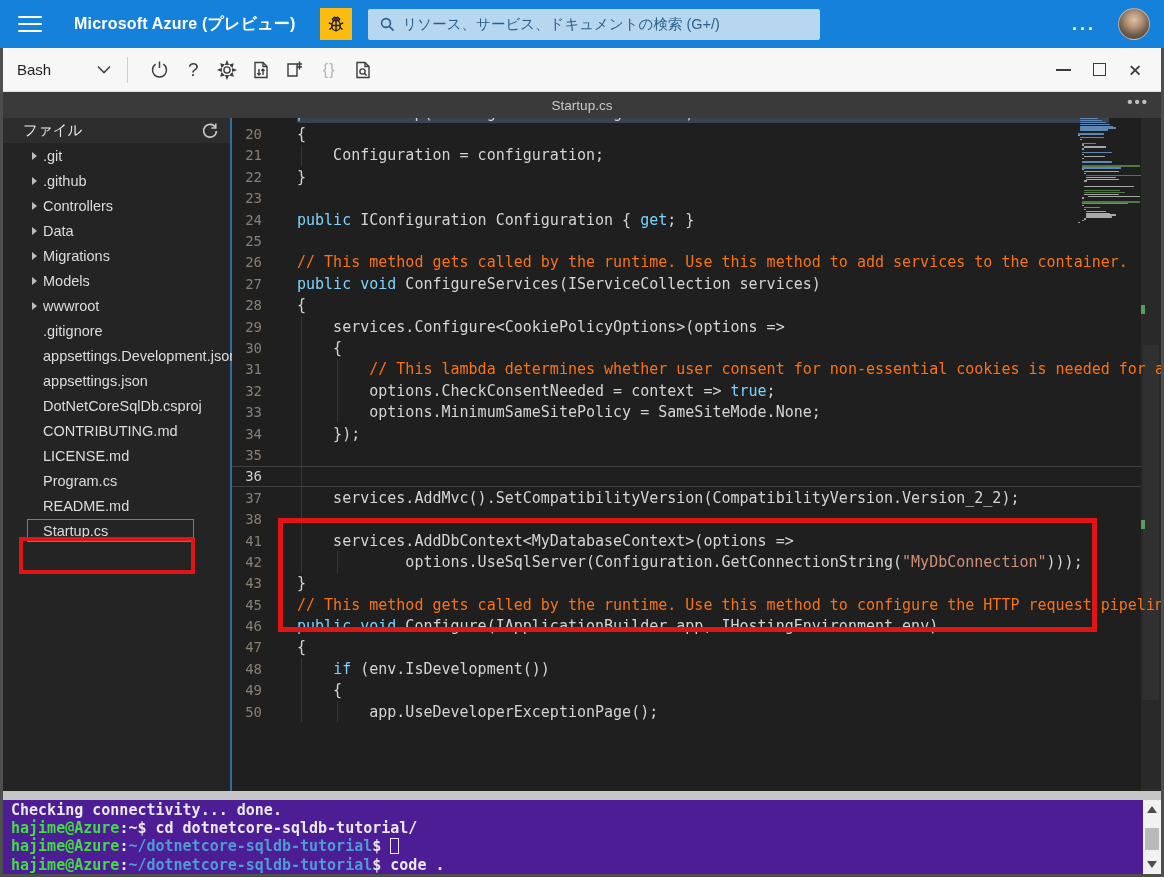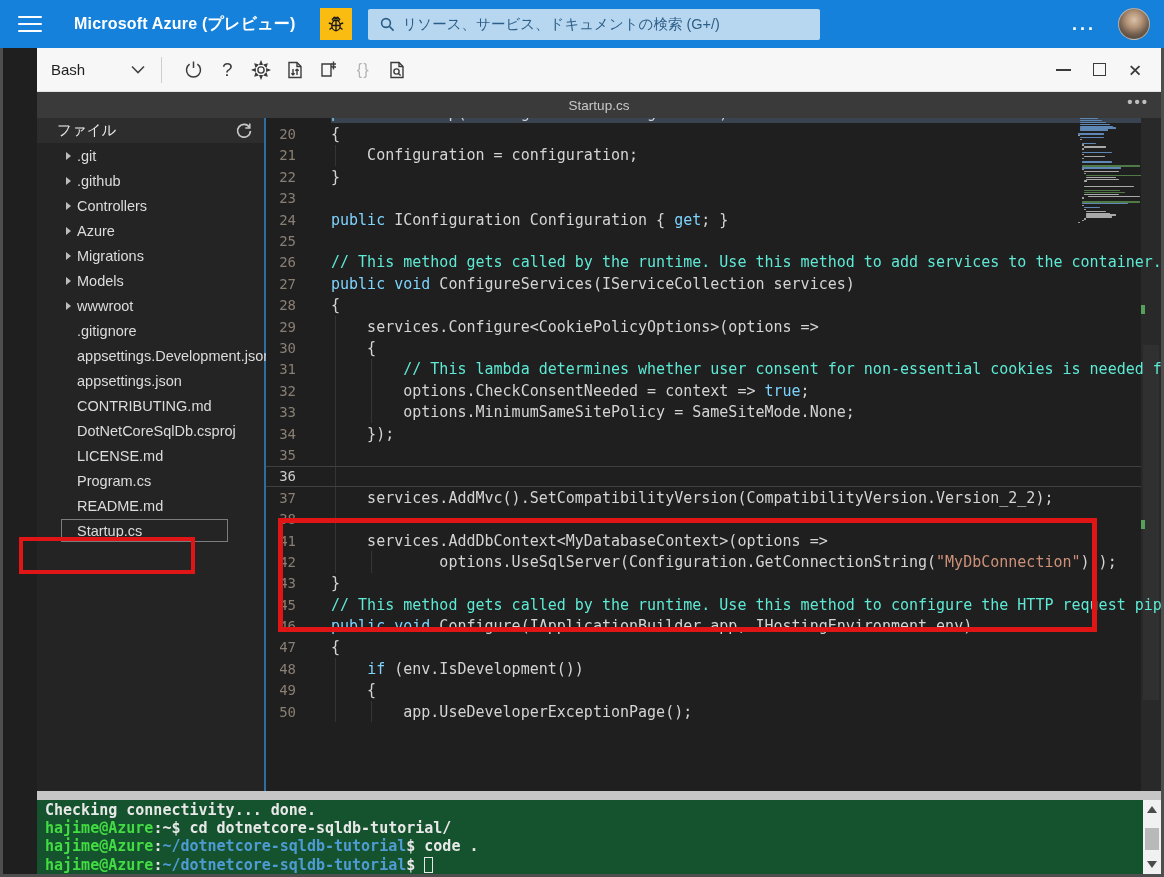--- a/index.html
+++ b/index.html
@@ -16,21 +16,21 @@
   .search-box svg { margin-left:12px; flex:0 0 auto; }
   .search-box input { border:none; outline:none; background:transparent; width:400px; margin-left:8px; font-size:14.5px; color:#1d4e79; font-family:"Liberation Sans", sans-serif; }
   .search-box input::placeholder { color:#2d5e87; opacity:1; }
   .topbar-right { margin-left:auto; display:flex; align-items:center; }
   .topbar-ellipsis { color:#fff; font-size:18px; font-weight:bold; letter-spacing:3px; margin-right:22px; cursor:pointer; }
   .avatar { width:32px; height:32px; border-radius:50%; margin-right:14px; cursor:pointer;
     background: radial-gradient(circle at 50% 36%, #d9c2a8 0%, #b39378 32%, #6e5c4d 62%, #42352c 100%);
     border:1px solid rgba(255,255,255,.5); }
 
   
-  .chrome { position:absolute; left:0; top:48px; width:1164px; height:829px; border:3px solid #4e4e4e; border-top:none; display:flex; flex-direction:column; background:#1f1f20;padding-left:34px; }
+  .chrome { position:absolute; left:0; top:48px; width:1164px; height:829px; border:3px solid #4e4e4e; border-top:none; display:flex; flex-direction:column; background:#1f1f20; }
 
   
   .toolbar { height:44px; background:#f7f7f7; display:flex; align-items:center; flex:0 0 auto; border-bottom:1px solid #e3e3e3; }
   .shell-select { display:flex; align-items:center; cursor:pointer; }
   .shell-label { font-size:15px; color:#1f1f1f; margin-left:14px; }
   .shell-chevron { margin-left:46px; }
   .tb-divider { width:1px; height:26px; background:#cfcfcf; margin:0 14px 0 16px; }
   .tb-icon { width:34px; height:34px; display:flex; align-items:center; justify-content:center; cursor:pointer; color:#3c3c3c; }
   .tb-icon.disabled { color:#b4b4b4; cursor:default; }
   .tb-help { font-size:19px; color:#3c3c3c; font-weight:normal; }
@@ -61,37 +61,37 @@
   .tree-row.focused::after { content:''; position:absolute; left:24px; right:36px; top:1px; bottom:1px; border:1px solid #7c7c7c; }
 
   
   .editor { flex:1 1 auto; position:relative; background:#1f1f20; overflow:hidden; min-width:0; }
   .code-scroll { position:absolute; left:0; top:-16px; right:0; font-family:"DejaVu Sans Mono", monospace; font-size:15px; }
   .code-row { height:21.4px; display:flex; align-items:center; position:relative; white-space:pre; }
   .code-row.current { border-top:1px solid #404041; border-bottom:1px solid #404041; }
   .gutter-num { width:44px; flex:0 0 auto; text-align:right; padding-right:14px; color:#8a7f73; font-size:14px; }
   .code-row.current .gutter-num { color:#cccccc; }
   .code-text { margin-left:21px; position:relative; z-index:2; }
-  .tok-k { color:#7dd3fc; } .tok-p { color:#d4d4d4; } .tok-c { color:#5eead4; } .tok-s { color:#ce9178; }
+  .tok-k { color:#7dd3fc; } .tok-p { color:#d4d4d4; } .tok-c { color:#f97316; } .tok-s { color:#ce9178; }
   .guide { position:absolute; top:0; bottom:0; width:1px; background:#353536; z-index:1; }
   .selband { position:absolute; left:65px; width:812px; top:0; height:100%; background:#3a4350; z-index:0; }
 
   
   .minimap { position:absolute; top:0; right:20px; width:63px; bottom:0; cursor:pointer; }
   .mm-row { height:1.4px; margin-bottom:0.5px; border-radius:.5px; }
   .mm-k { background:#5e87b5; } .mm-c { background:#4f7a45; } .mm-p { background:#a9a9a9; }
   .scrollstrip { position:absolute; top:0; right:0; bottom:0; width:20px; background:#29292a; cursor:pointer; }
   .scroll-thumb { position:absolute; left:2px; right:2px; top:227px; height:355px; background:#303031; }
   .ovr-mark { position:absolute; right:16px; width:4px; height:9px; background:#55a05a; }
 
   
   .hdivider { height:9px; background:#c6c6c6; flex:0 0 auto; cursor:row-resize; }
 
   
-  .terminal { flex:0 0 auto; height:74px; background:#14532d; position:relative; padding:1px 24px 0 8px; font-family:"DejaVu Sans Mono", monospace; font-size:15px; font-weight:bold; overflow:hidden; cursor:text; }
+  .terminal { flex:0 0 auto; height:74px; background:#4c1d95; position:relative; padding:1px 24px 0 8px; font-family:"DejaVu Sans Mono", monospace; font-size:15px; font-weight:bold; overflow:hidden; cursor:text; }
   .term-line { height:18.2px; line-height:18.2px; white-space:pre; }
   .tw { color:#e8e8e8; } .tg { color:#43dc43; } .tb { color:#4f9bd5; }
   .term-cursor { display:inline-block; width:9px; height:16px; border:1px solid #e8e8e8; vertical-align:-3px; }
   .term-scrollbar { position:absolute; right:0; top:0; bottom:0; width:18px; background:#f1f1f1; }
   .term-arrow { position:absolute; left:4px; width:0; height:0; border-left:5px solid transparent; border-right:5px solid transparent; }
   .term-arrow.up { top:6px; border-bottom:7px solid #4c4c4c; }
   .term-arrow.down { bottom:6px; border-top:7px solid #4c4c4c; }
   .term-thumb { position:absolute; left:2px; right:2px; top:28px; height:22px; background:#b9b9b9; }
 
   
@@ -237,21 +237,21 @@
             <div class="tree-row">
               <span class="twisty"></span>
               <span class="tree-label">.github</span>
             </div>
             <div class="tree-row">
               <span class="twisty"></span>
               <span class="tree-label">Controllers</span>
             </div>
             <div class="tree-row">
               <span class="twisty"></span>
-              <span class="tree-label">Azure</span>
+              <span class="tree-label">Data</span>
             </div>
             <div class="tree-row">
               <span class="twisty"></span>
               <span class="tree-label">Migrations</span>
             </div>
             <div class="tree-row">
               <span class="twisty"></span>
               <span class="tree-label">Models</span>
             </div>
             <div class="tree-row">
@@ -261,24 +261,24 @@
             <div class="tree-row">
               <span class="tree-label">.gitignore</span>
             </div>
             <div class="tree-row">
               <span class="tree-label">appsettings.Development.json</span>
             </div>
             <div class="tree-row">
               <span class="tree-label">appsettings.json</span>
             </div>
             <div class="tree-row">
+              <span class="tree-label">DotNetCoreSqlDb.csproj</span>
+            </div>
+            <div class="tree-row">
               <span class="tree-label">CONTRIBUTING.md</span>
-            </div>
-            <div class="tree-row">
-              <span class="tree-label">DotNetCoreSqlDb.csproj</span>
             </div>
             <div class="tree-row">
               <span class="tree-label">LICENSE.md</span>
             </div>
             <div class="tree-row">
               <span class="tree-label">Program.cs</span>
             </div>
             <div class="tree-row">
               <span class="tree-label">README.md</span>
             </div>
@@ -385,22 +385,22 @@
         <div class="ovr-mark" style="top:402px;"></div>
       </div>
     </div>
 
     <div class="hdivider"></div>
 
     <div class="terminal">
       <div id="term-lines">
           <div class="term-line"><span class="tw">Checking connectivity... done.</span></div>
           <div class="term-line"><span class="tg">hajime@Azure</span><span class="tw">:</span><span class="tw">~</span><span class="tw">$ cd dotnetcore-sqldb-tutorial/</span></div>
+          <div class="term-line"><span class="tg">hajime@Azure</span><span class="tw">:</span><span class="tb">~/dotnetcore-sqldb-tutorial</span><span class="tw">$ </span><span class="term-cursor"></span></div>
           <div class="term-line"><span class="tg">hajime@Azure</span><span class="tw">:</span><span class="tb">~/dotnetcore-sqldb-tutorial</span><span class="tw">$ code .</span></div>
-          <div class="term-line"><span class="tg">hajime@Azure</span><span class="tw">:</span><span class="tb">~/dotnetcore-sqldb-tutorial</span><span class="tw">$ </span><span class="term-cursor"></span></div>
         </div>
       <div class="term-scrollbar">
         <div class="term-arrow up"></div>
         <div class="term-thumb"></div>
         <div class="term-arrow down"></div>
       </div>
     </div>
   </div>
 
   <div class="annot tree-box"></div>

